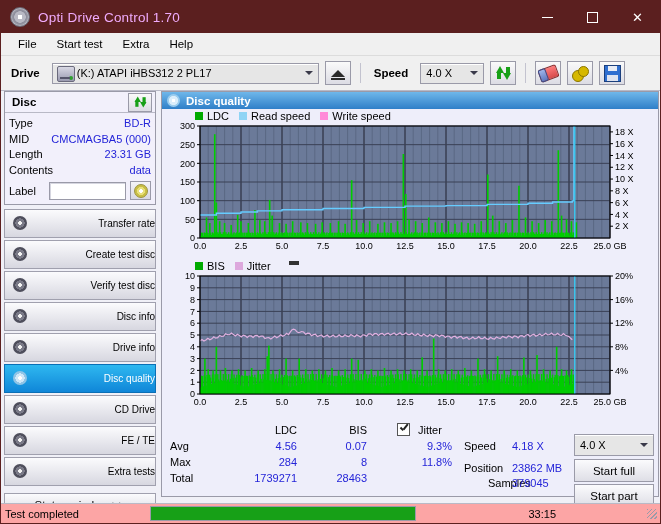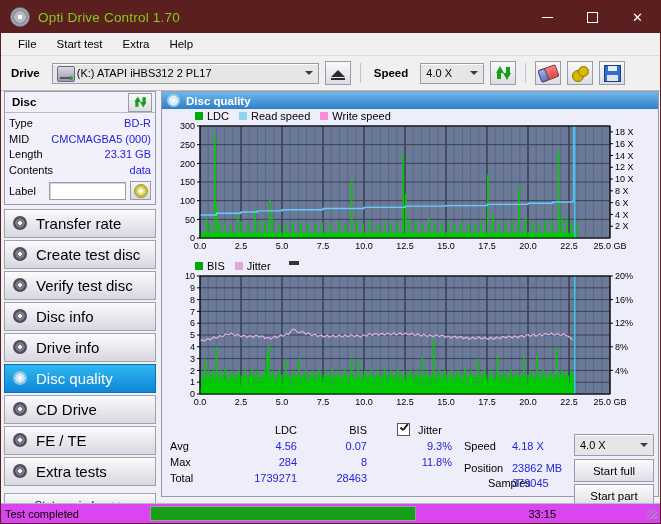--- a/index.html
+++ b/index.html
@@ -9,21 +9,21 @@
     background:#eceff8;
   }
   .win{position:absolute;left:0;top:0;width:661px;height:524px;
        border:1px solid #5b1f1f;box-sizing:border-box;background:#f0f0f7;}
 
   
   .titlebar{height:32px;background:#5b1f1f;display:flex;align-items:center;}
   .title-icon{width:18px;height:18px;margin-left:9px;margin-right:8px;
     border-radius:50%;background:radial-gradient(circle at 50% 50%,#fff 0 18%,#b9b9c4 20% 44%,#8e8e9c 46% 100%);
     border:1px solid #6b6b78;box-shadow:inset 0 0 2px #fff;}
-  .title-text{color:#84cc16;font-size:13.5px;letter-spacing:.2px;}
+  .title-text{color:#f0abfc;font-size:13.5px;letter-spacing:.2px;}
   .wbtns{margin-left:auto;display:flex;height:32px;}
   .wbtn{width:45px;height:32px;display:flex;align-items:center;justify-content:center;
         color:#fff;font-size:13px;}
   .wbtn .mn{width:11px;height:1px;background:#fff;display:block;}
   .wbtn .mx{width:11px;height:11px;border:1.3px solid #fff;display:block;box-sizing:border-box;}
 
   
   .menubar{height:22px;background:#f0f0f0;border-bottom:1px solid #dcdcdc;
            display:flex;align-items:center;padding-left:8px;gap:2px;}
   .menu-item{padding:2px 9px;font-size:11.5px;color:#000;}
@@ -87,21 +87,21 @@
   .label-row{display:flex;align-items:center;margin-top:3px;gap:4px;}
   .label-row .k{width:36px;font-size:11px;}
   .label-input{flex:1;height:16px;background:#fff;border:1px solid #9a9aa8;box-shadow:inset 1px 1px 0 #d6d6e0;}
   .disc-ic{width:19px;height:17px;background:linear-gradient(#f4f4f8,#d8d8e2);border:1px solid #9a9aa8;
      display:flex;align-items:center;justify-content:center;}
   .disc-ic i{width:12px;height:12px;border-radius:50%;
      background:radial-gradient(circle,#fff 0 20%,#e8e07a 22% 48%,#c9bf45 50% 100%);border:1px solid #9c9440;}
 
   .navlist{margin-top:4px;}
   .navbtn{height:27px;margin-bottom:2px;border:1px solid #a0a0ae;
-     background:linear-gradient(#fbfbfd,#d7d7e0);display:flex;align-items:center;font-size:15px;color:#000;}
+     background:linear-gradient(#fbfbfd,#d7d7e0);display:flex;align-items:center;font-size:10px;color:#000;justify-content:space-between;}
   .navbtn .ni{width:17px;height:15px;margin:0 7px 0 7px;flex:none;position:relative;}
   .navbtn .ni i{position:absolute;left:1px;top:0;width:14px;height:14px;border-radius:50%;
      background:radial-gradient(circle,#f2f2f2 0 16%,#7a7a88 18% 46%,#4e4e5c 48% 100%);}
   .navbtn.sel{background:linear-gradient(#2fb8f0,#0f86d8);border-color:#0b6fb5;color:#fff;}
   .navbtn.sel .ni i{background:radial-gradient(circle,#fff 0 16%,#cfe8f8 18% 46%,#8fc4e6 48% 100%);}
 
   .statuswin{margin-top:7px;height:21px;border:1px solid #a0a0ae;
      background:linear-gradient(#fbfbfd,#d7d7e0);display:flex;align-items:center;justify-content:center;
      font-size:11.5px;}
 
@@ -124,21 +124,21 @@
   .st-col{position:absolute;}
   .st-v{color:#2424d8;}
   .chk{width:11px;height:11px;border:1px solid #555;background:#fff;display:inline-block;
      position:relative;vertical-align:-2px;}
   .chk:after{content:"";position:absolute;left:2px;top:4px;width:4px;height:1.6px;background:#222;transform:rotate(45deg);}
   .chk:before{content:"";position:absolute;left:4px;top:2px;width:7px;height:1.6px;background:#222;transform:rotate(-52deg);}
   .btn{border:1px solid #9a9aa8;background:linear-gradient(#fbfbfd,#dedee6);
      display:flex;align-items:center;justify-content:center;font-size:11.5px;}
 
   
-  .statusbar{position:absolute;left:0;bottom:0;width:659px;height:19px;background:#d946ef;
+  .statusbar{position:absolute;left:0;bottom:0;width:659px;height:19px;background:#fca5a5;
      border-top:1px solid #b9b9c6;display:flex;align-items:center;font-size:11px;}
   .sb-cell{height:17px;display:flex;align-items:center;}
   .pbar{height:13px;background:#fff;border:1px solid #9a9aa8;position:relative;overflow:hidden;}
   .pbar i{position:absolute;left:0;top:0;bottom:0;background:#17a017;}
   .grip{margin-left:auto;margin-right:3px;width:10px;height:10px;
      background:repeating-linear-gradient(135deg,#9a9aa8 0 1px,transparent 1px 3px);}
 </style>
 </head>
 <body>
 

